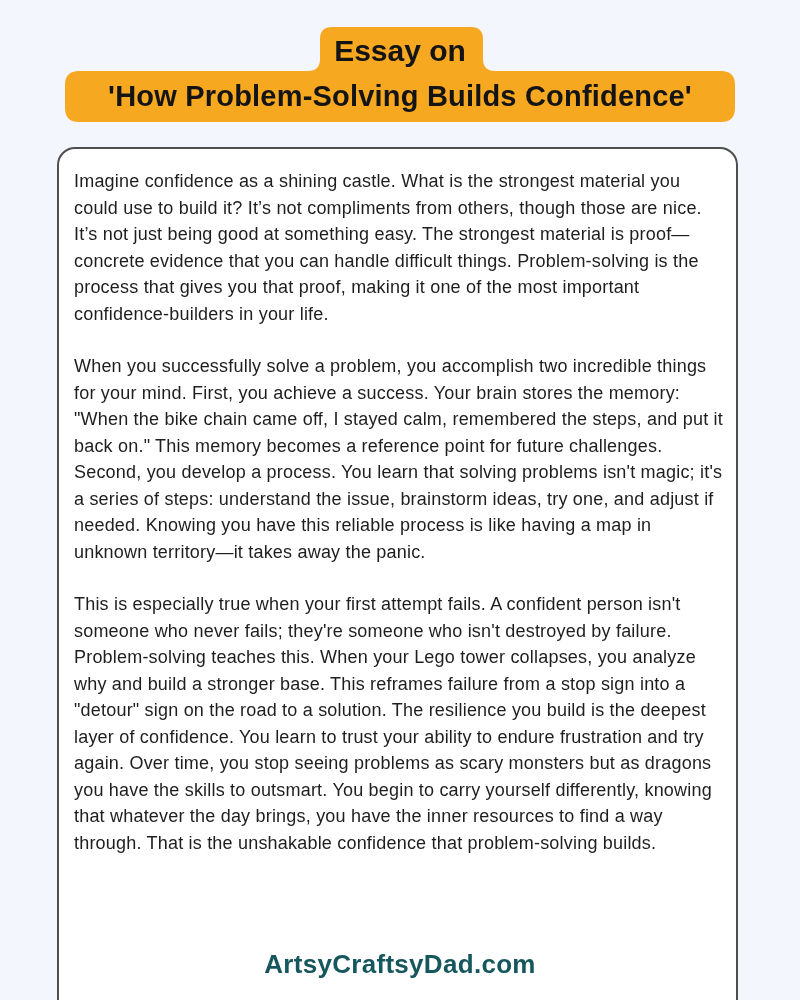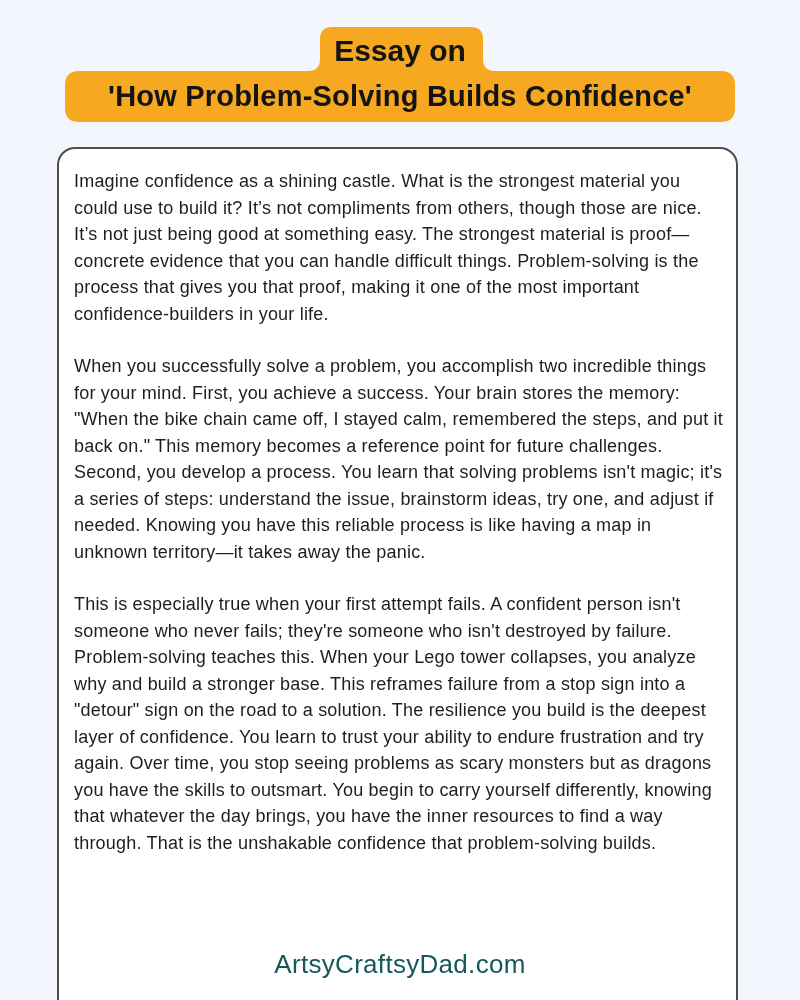--- a/index.html
+++ b/index.html
@@ -73,21 +73,21 @@
   
   .footer {
     position: absolute;
     left: 0; right: 0;
     top: 949px;
     text-align: center;
   }
   .site-name {
     display: inline-block;
     font-size: 26px;
-    font-weight: 400;
+    font-weight: 700;
     letter-spacing: 0.3px;
     color: var(--footer-teal, #15575C);
     text-decoration: none;
     cursor: pointer;
   }
 </style>
 </head>
 <body>
 
 <div class="badge">

